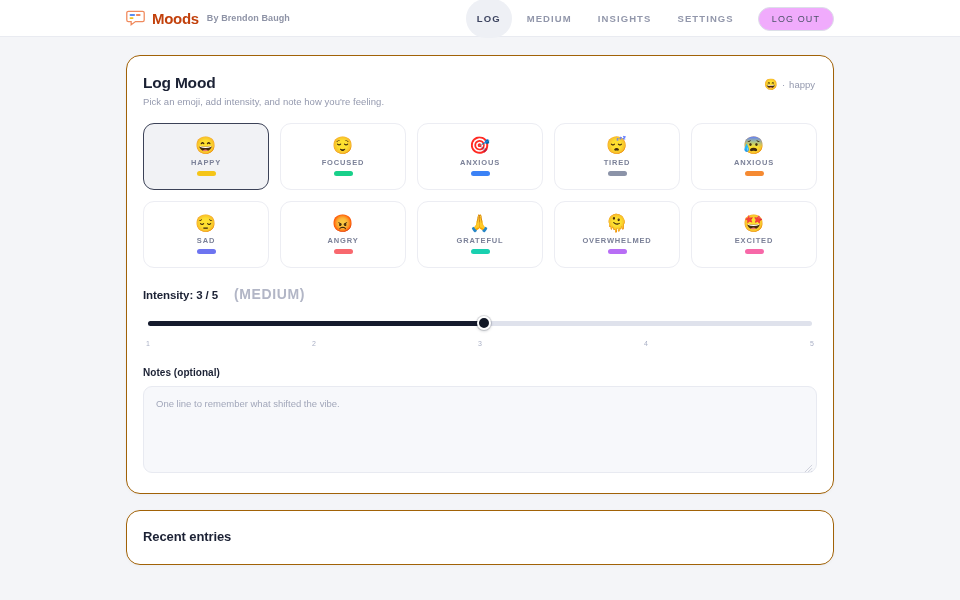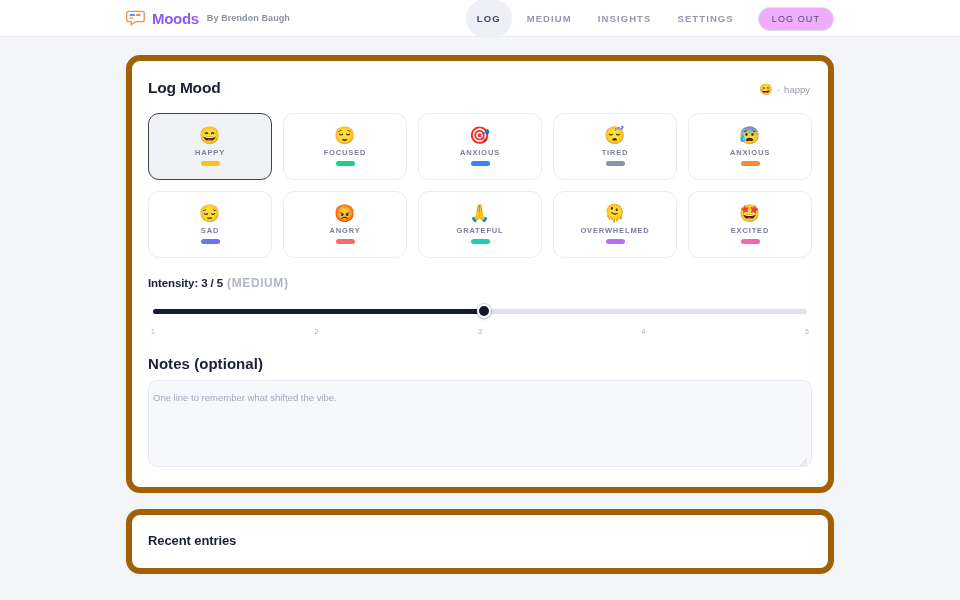--- a/index.html
+++ b/index.html
@@ -37,21 +37,21 @@
   .logo-mark {
     width: 19px;
     height: 18px;
     display: block;
   }
 
   .brand-name {
     font-size: 15px;
     font-weight: bold;
     letter-spacing: -0.3px;
-    color: #8b5cf6;
+    color: #c2410c;
   }
 
   .brand-by {
     font-size: 9px;
     font-weight: bold;
     color: #8e93a6;
     letter-spacing: 0.1px;
     margin-left: 1px;
   }
 
@@ -95,21 +95,21 @@
     white-space: nowrap;
   }
 
   
   .page {
     padding: 18px 126px 0 126px;
   }
 
   .card {
     background: #ffffff;
-    border: 6px solid #a16207;
+    border: 1px solid #a16207;
     border-radius: 14px;
     box-shadow: 0 1px 3px rgba(26,34,58,0.035);
   }
 
   .log-card {
     padding: 18px 16px 16px 16px;
     position: relative;
     margin-bottom: 16px;
   }
 
@@ -186,25 +186,25 @@
   
   .intensity-block { margin-top: 18px; }
 
   .intensity-label {
     font-size: 11.5px;
     font-weight: bold;
     color: #1b2134;
     letter-spacing: -0.1px;
   }
   .intensity-label .word {
-    font-size: 12px;
+    font-size: 14px;
     font-weight: bold;
     color: #b2b6c6;
     letter-spacing: 0.6px;
-    margin-left: 4px;
+    margin-left: 16px;
   }
 
   .slider-wrap {
     position: relative;
     margin-top: 14px;
     height: 14px;
   }
 
   .slider-track {
     position: absolute;
@@ -248,34 +248,34 @@
 
   .slider-tick {
     font-size: 7px;
     color: #aab0c6;
   }
 
   
   .notes-block { margin-top: 20px; }
 
   .notes-label {
-    font-size: 15px;
+    font-size: 10px;
     font-weight: bold;
     color: #1b2134;
     letter-spacing: 0.05px;
   }
 
   .notes-area {
     margin-top: 8px;
     width: 100%;
     height: 87px;
     background: #f7f8fb;
     border: 1px solid #e8eaf1;
     border-radius: 9px;
-    padding: 11px 4px;
+    padding: 11px 12px;
     font-family: "Liberation Sans", sans-serif;
     font-size: 9.5px;
     color: #9499ae;
     resize: none;
     outline: none;
     position: relative;
   }
   .notes-area::placeholder { color: #a2a7ba; }
 
   .notes-outer { position: relative; }
@@ -352,20 +352,21 @@
     <div class="nav-item">SETTINGS</div>
     <div class="logout-btn">LOG OUT</div>
   </div>
 </div>
 
 <div class="page">
 
   <div class="card log-card">
 
     <div class="card-title">Log Mood</div>
+    <div class="card-sub">Pick an emoji, add intensity, and note how you're feeling.</div>
 
     <div class="mood-badge">
       <span class="bem">😄</span>
       <span>·</span>
       <span>happy</span>
     </div>
 
     <div class="mood-grid">
 
       <div class="mood-card selected">

